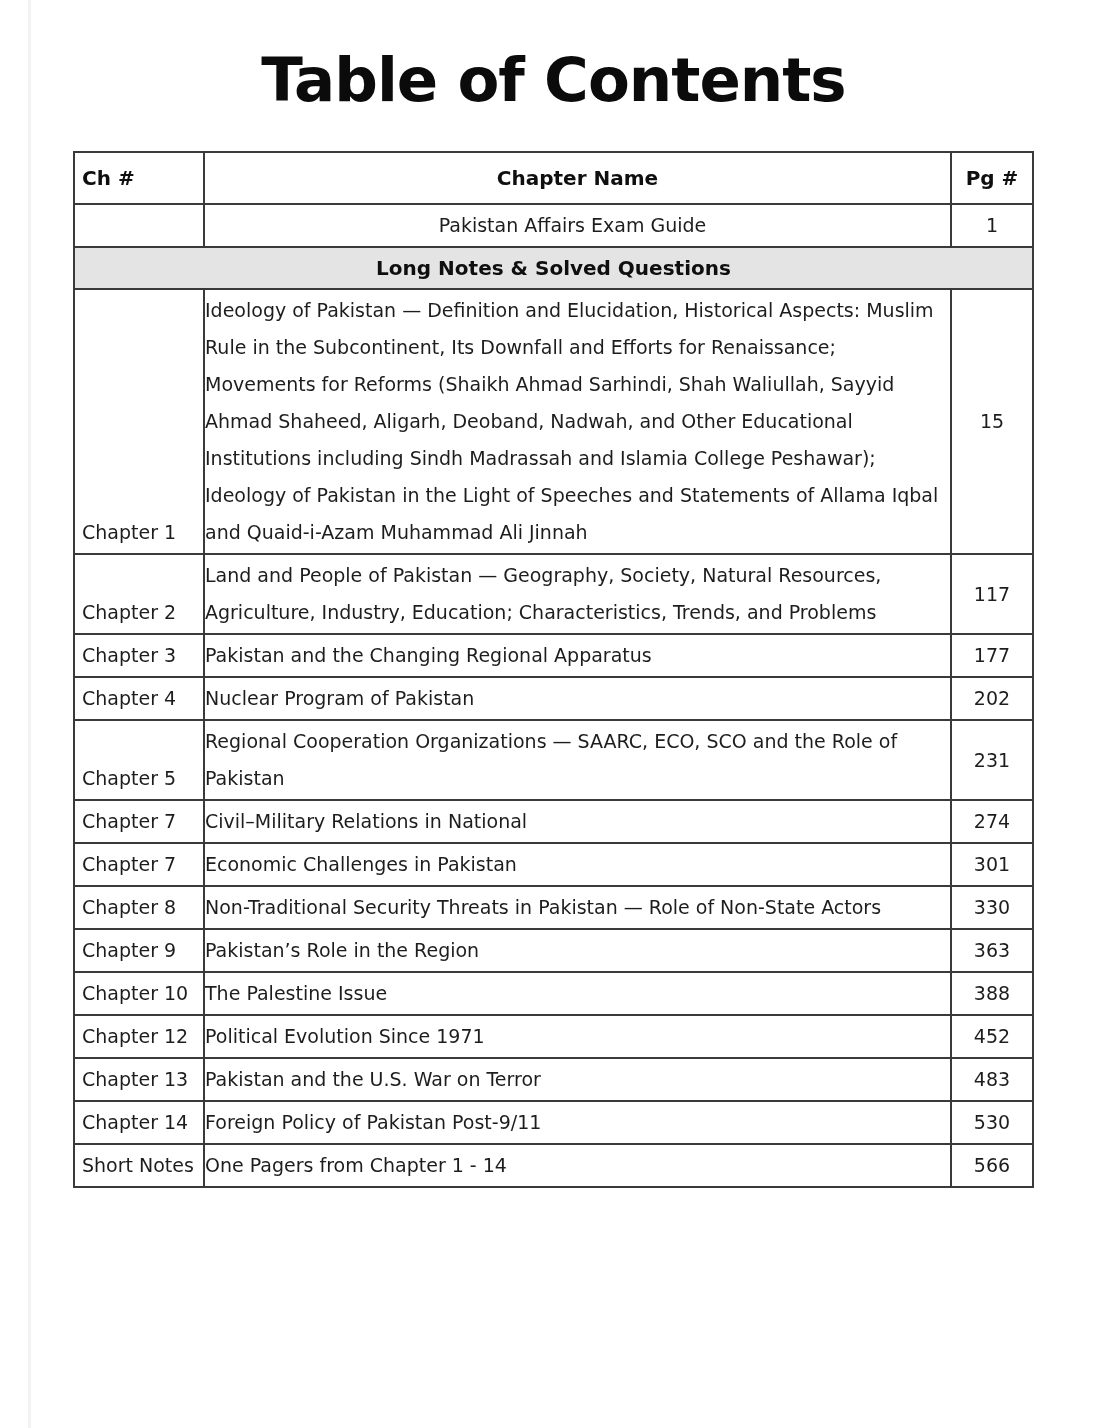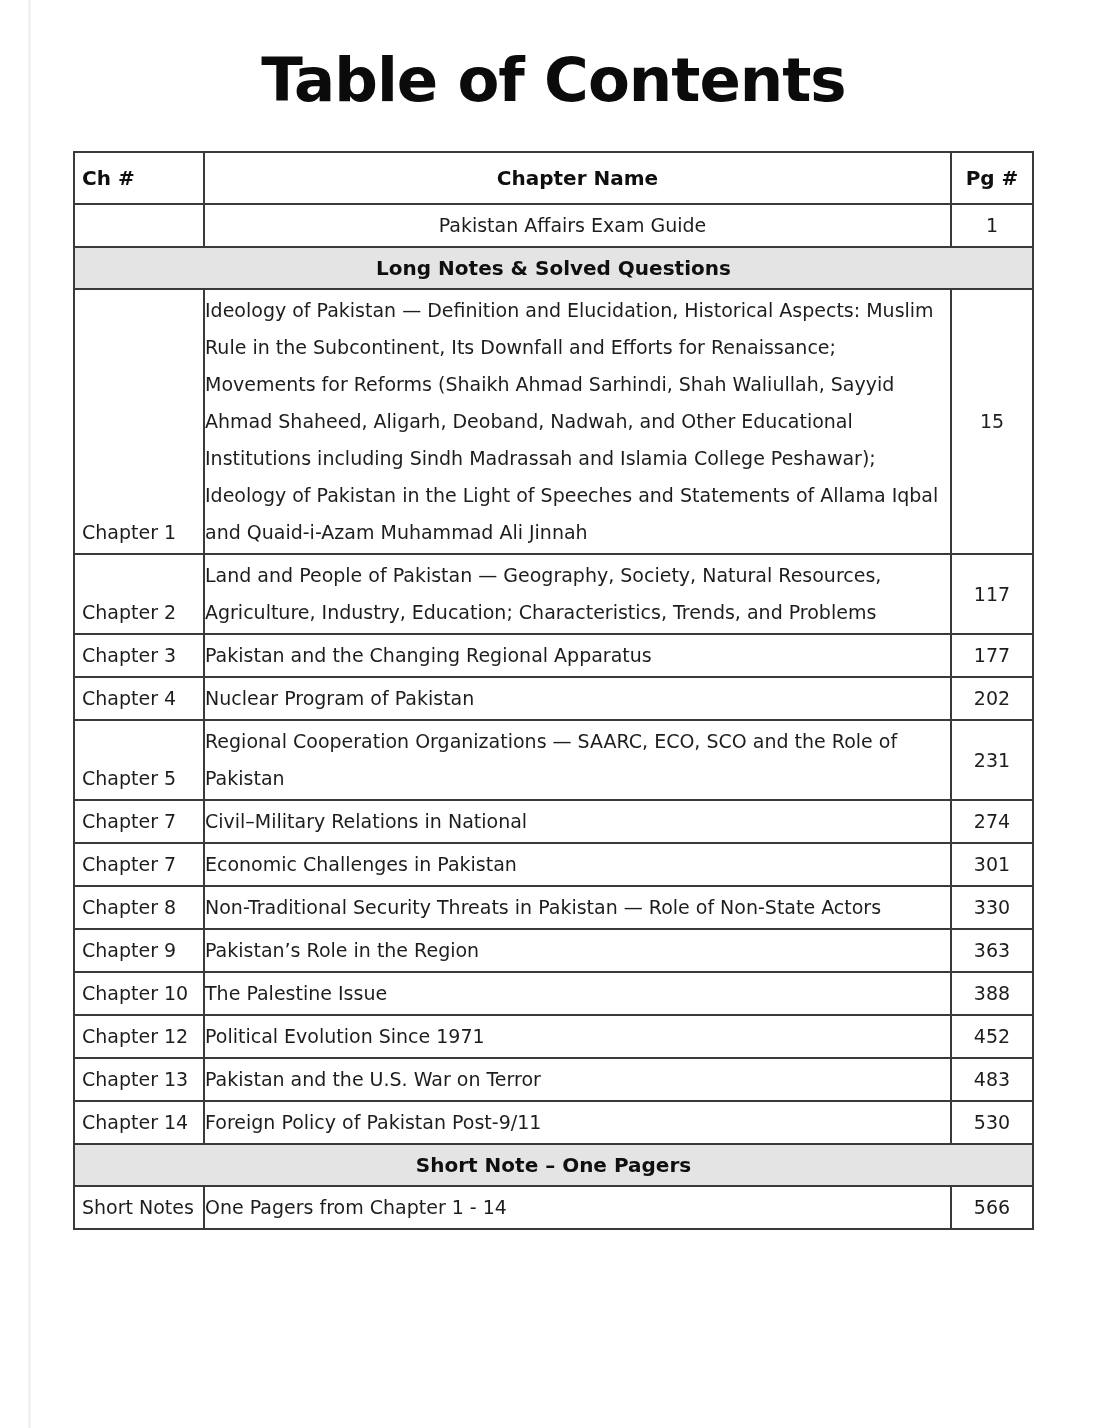--- a/index.html
+++ b/index.html
@@ -163,23 +163,20 @@
         <tr>
           <td class="ch-cell">Chapter 13</td>
           <td class="name-cell">Pakistan and the U.S. War on Terror</td>
           <td class="pg-cell">483</td>
         </tr>
         <tr>
           <td class="ch-cell">Chapter 14</td>
           <td class="name-cell">Foreign Policy of Pakistan Post-9/11</td>
           <td class="pg-cell">530</td>
         </tr>
-        <tr class="section-row">
-          <td colspan="3">Short Note – One Pagers</td>
-        </tr>
         <tr>
           <td class="ch-cell">Short Notes</td>
           <td class="name-cell">One Pagers from Chapter 1 - 14</td>
           <td class="pg-cell">566</td>
         </tr>
       </tbody>
   </table>
 
 </div>
 

